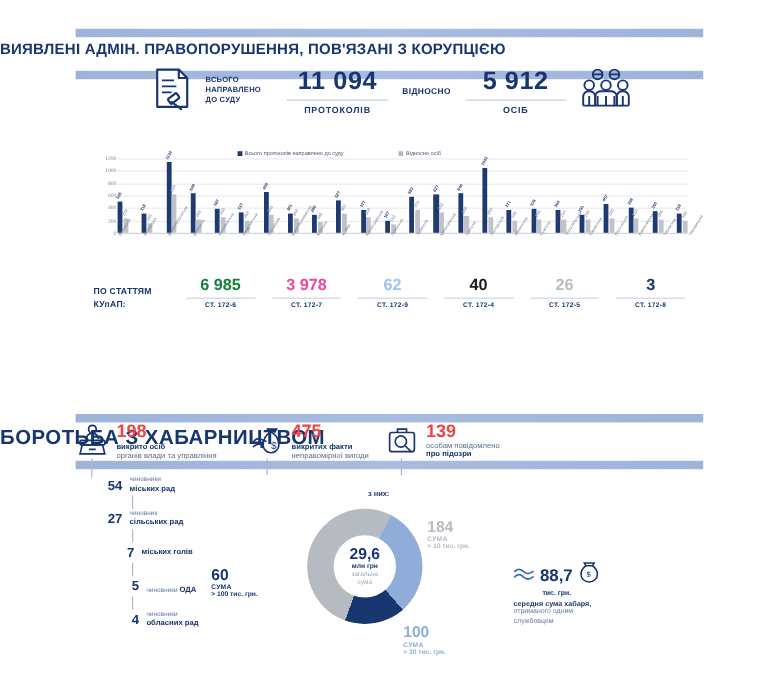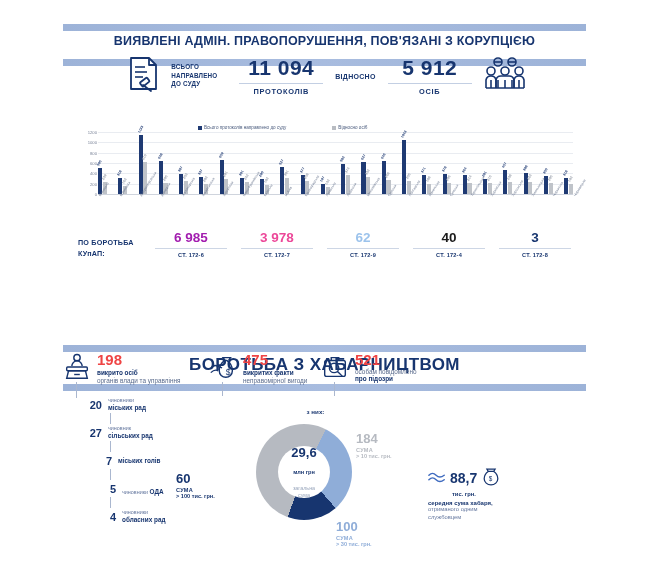--- a/index.html
+++ b/index.html
@@ -13,21 +13,21 @@
 
   
   .banner{position:relative;height:42px;}
   .banner .bar-top,.banner .bar-bot{
     position:absolute;left:63px;width:523px;height:7px;
     background:linear-gradient(90deg,#9db3d8 0%,#a8bcdf 50%,#9db3d8 100%);
   }
   .banner .bar-top{top:0;}
   .banner .bar-bot{bottom:0;}
   .banner .title{
-    position:absolute;left:0;right:0;top:10px;text-align:center;
+    position:absolute;left:0;right:0;top:10px;text-align:left;
     font-size:12.5px;font-weight:bold;letter-spacing:.2px;color:#17356f;
   }
   .banner.big .title{font-size:17px;letter-spacing:.4px;}
 
   
   .stats{display:flex;align-items:center;justify-content:center;gap:6px;}
   .stat-icon{flex:0 0 auto;}
   .stat-cap{
     font-size:6.3px;font-weight:bold;line-height:1.35;letter-spacing:.2px;
     color:#17356f;text-transform:uppercase;width:56px;
@@ -87,21 +87,21 @@
   .lrow .tx .t2{font-size:6.4px;font-weight:bold;color:#17356f;line-height:1.25;}
   .lrow .tx .inline{font-size:5.4px;color:#6679a0;}
   .lrow .tx .inline b{font-size:6.4px;color:#17356f;}
   .conn{width:1px;height:11px;background:#aab7cf;margin-left:26px;}
 
   
   .donut-area{position:absolute;left:228px;top:408px;width:175px;height:140px;}
   .znyh{position:absolute;left:0;right:0;top:0;text-align:center;font-size:6.2px;font-weight:bold;color:#17356f;}
   .donut{position:absolute;left:28px;top:16px;width:96px;height:96px;border-radius:50%;}
   .donut .hole{position:absolute;left:22px;top:22px;width:52px;height:52px;border-radius:50%;background:#fff;
-        display:flex;flex-direction:column;align-items:center;justify-content:space-between;}
+        display:flex;flex-direction:column;align-items:center;justify-content:center;}
   .hole .big{font-size:13px;font-weight:bold;color:#17356f;line-height:1;}
   .hole .s1{font-size:5.6px;font-weight:bold;color:#17356f;margin-top:1.5px;}
   .hole .s2{font-size:5.4px;color:#9aa7bd;margin-top:1px;line-height:1.2;text-align:center;}
   .dlabel{position:absolute;}
   .dlabel .v{font-size:13px;font-weight:bold;line-height:1;}
   .dlabel .c{font-size:5.6px;font-weight:bold;letter-spacing:.2px;margin-top:2px;}
   .dlabel .r{font-size:5.6px;font-weight:bold;}
   .d184{left:128px;top:24px;color:#b6bac1;text-align:left;}
   .d100{left:108px;top:112px;color:#8fadd8;text-align:left;}
   .d60{left:-52px;top:64px;color:#17356f;text-align:left;width:52px;}
@@ -472,43 +472,48 @@
         <div class="xlab">Черкаська</div>
       </div>
       <div style="position: relative; width: 0px;">
         <div class="xlab">Чернівецька</div>
       </div>
     </div>
 </div>
 
 <div class="statutes">
   <div class="st-cap">
-    <div>ПО БОРОТЬБА</div>
+    <div>ПО СТАТТЯМ</div>
     <div>КУпАП:</div>
   </div>
   <div class="st-list" id="st-list">
       <div class="st-item">
-        <div class="st-val" style="color: #a21caf;">6 985</div>
+        <div class="st-val" style="color: #15803d;">6 985</div>
         <div class="st-rule"></div>
         <div class="st-name">СТ. 172-6</div>
       </div>
       <div class="st-item">
         <div class="st-val" style="color: #ec4899;">3 978</div>
         <div class="st-rule"></div>
         <div class="st-name">СТ. 172-7</div>
       </div>
       <div class="st-item">
         <div class="st-val" style="color: rgb(156, 195, 236);">62</div>
         <div class="st-rule"></div>
         <div class="st-name">СТ. 172-9</div>
       </div>
       <div class="st-item">
         <div class="st-val" style="color: rgb(27, 27, 27);">40</div>
         <div class="st-rule"></div>
         <div class="st-name">СТ. 172-4</div>
+      </div>
+      <div class="st-item">
+        <div class="st-val" style="color: rgb(185, 188, 194);">26</div>
+        <div class="st-rule"></div>
+        <div class="st-name">СТ. 172-5</div>
       </div>
       <div class="st-item">
         <div class="st-val" style="color: rgb(23, 53, 111);">3</div>
         <div class="st-rule"></div>
         <div class="st-name">СТ. 172-8</div>
       </div>
     </div>
 </div>
 
 <div class="section banner big" style="top:303px;height:46px;">
@@ -554,33 +559,33 @@
 <div class="kpi" style="left:320px;top:352px;">
   <span>
     <svg width="30" height="30" viewBox="0 0 32 32" fill="none" stroke="#17356f" stroke-width="1.5">
       <rect x="5" y="9" width="22" height="17" rx="2"></rect>
       <path d="M12 9 V6 h8 v3"></path>
       <circle cx="15" cy="17" r="5"></circle>
       <line x1="19" y1="21" x2="24" y2="26" stroke-linecap="round"></line>
     </svg>
   </span>
   <div class="txt">
-    <div class="n">521</div>
+    <div class="n">139</div>
     <div class="l2">особам повідомлено</div>
     <div class="l2 b">про підозри</div>
   </div>
 </div>
 
 <div class="stem" style="left:76px;top:382px;height:16px;"></div>
 <div class="stem" style="left:222px;top:382px;height:14px;"></div>
 <div class="stem" style="left:334px;top:382px;height:14px;"></div>
 
 <div class="llist" id="llist">
     <div class="lrow" style="margin-left: 0px;">
-      <div class="num">20</div>
+      <div class="num">54</div>
       <div class="tx">
         <div class="t1">чиновники</div>
         <div class="t2">міських рад</div>
       </div>
     </div>
     <div class="conn"></div>
     <div class="lrow" style="margin-left: 0px;">
       <div class="num">27</div>
       <div class="tx">
         <div class="t1">чиновник</div>

